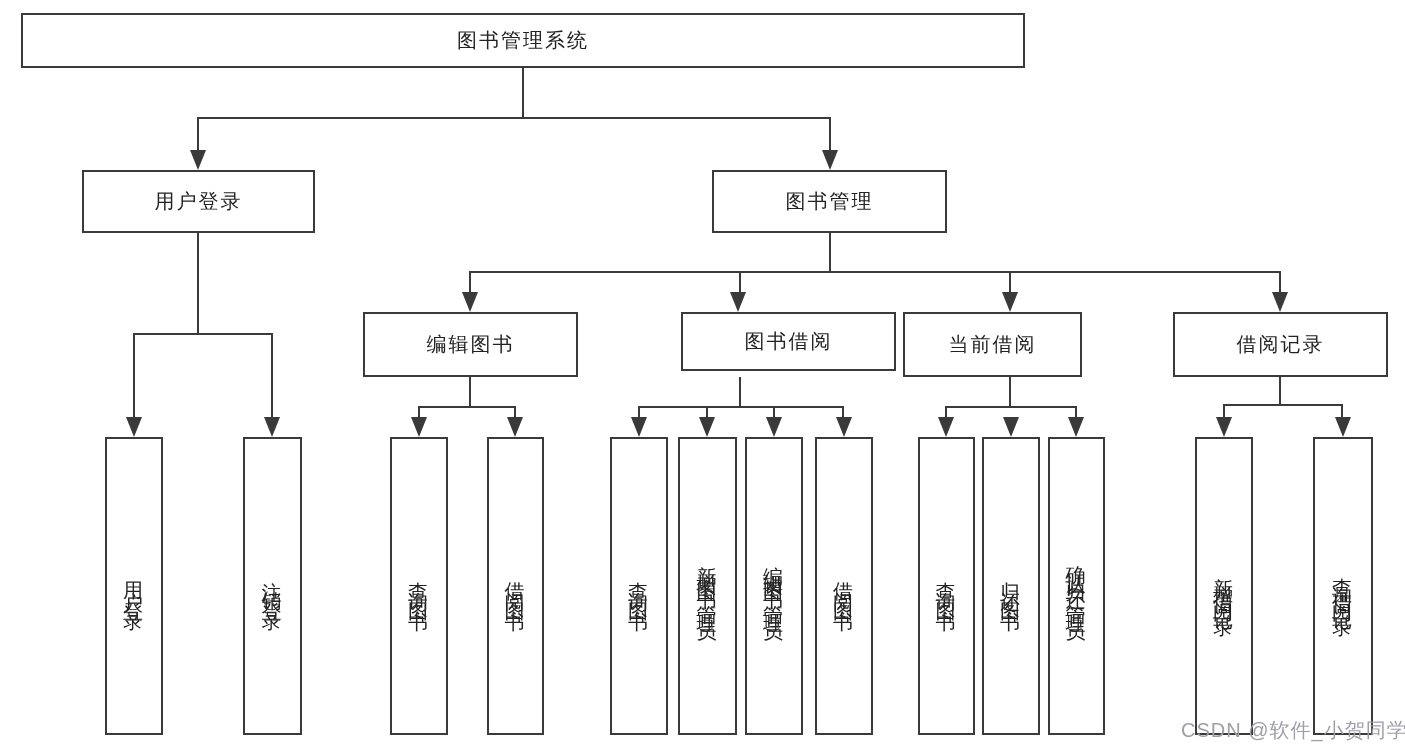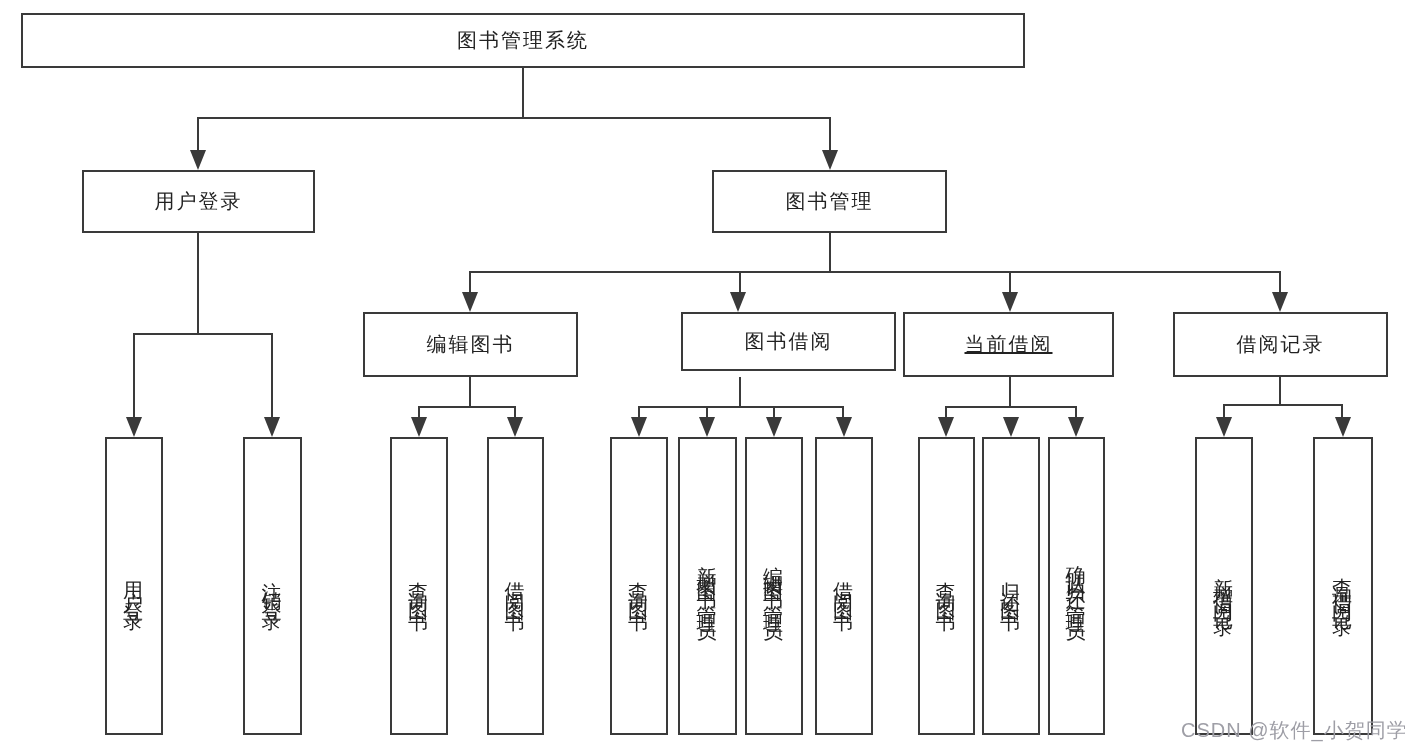--- a/index.html
+++ b/index.html
@@ -74,21 +74,21 @@
   <div class="arrow" style="left:730px;top:292px;"></div>
   <div class="arrow" style="left:1002px;top:292px;"></div>
   <div class="arrow" style="left:1272px;top:292px;"></div>
 
   <div class="box" style="left:363px;top:312px;width:215px;height:65px;">
     <span>编辑图书</span>
   </div>
   <div class="box" style="left:633px;top:312px;width:215px;height:59px;margin-left:48px;">
     <span>图书借阅</span>
   </div>
-  <div class="box" style="left:903px;top:312px;width:211px;height:65px;text-decoration:underline;">
+  <div class="box" style="left:903px;top:312px;width:179px;height:65px;">
     <span>当前借阅</span>
   </div>
   <div class="box" style="left:1173px;top:312px;width:215px;height:65px;">
     <span>借阅记录</span>
   </div>
 
   <div class="vline" style="left:469px;top:377px;width:2px;height:31px;"></div>
   <div class="hline" style="left:418px;top:406px;width:98px;height:2px;"></div>
   <div class="vline" style="left:418px;top:406px;width:2px;height:14px;"></div>
   <div class="vline" style="left:514px;top:406px;width:2px;height:14px;"></div>

